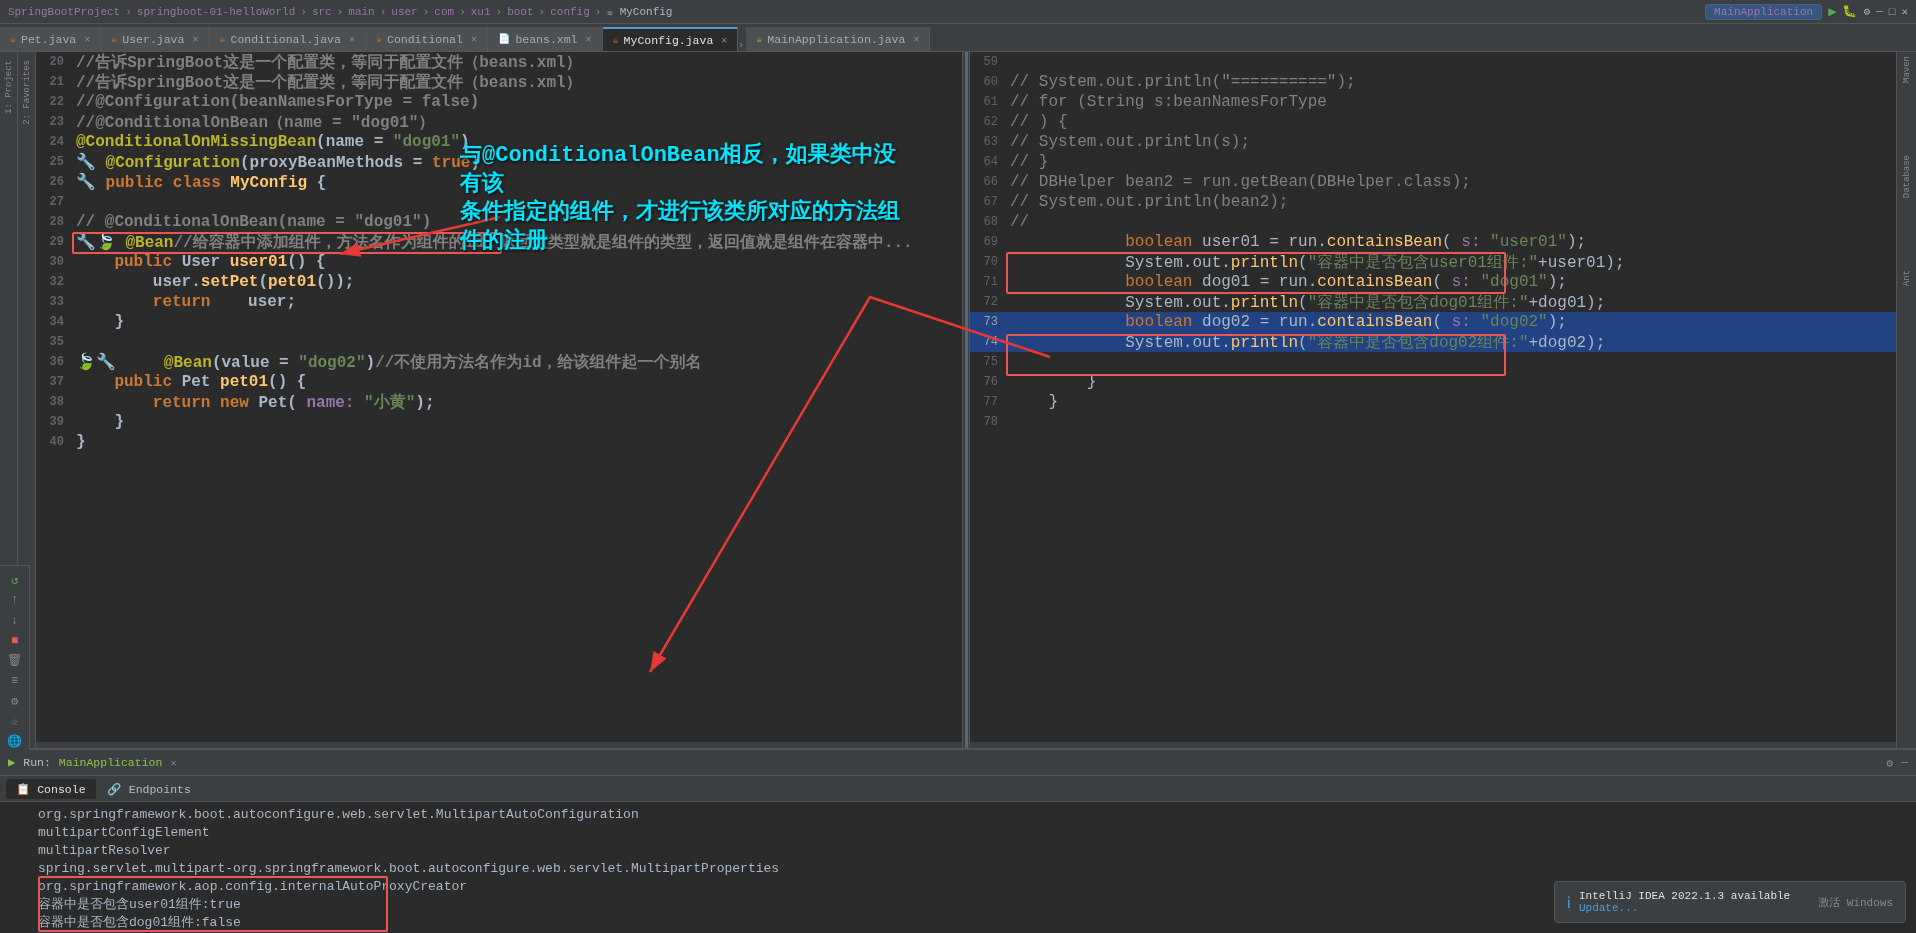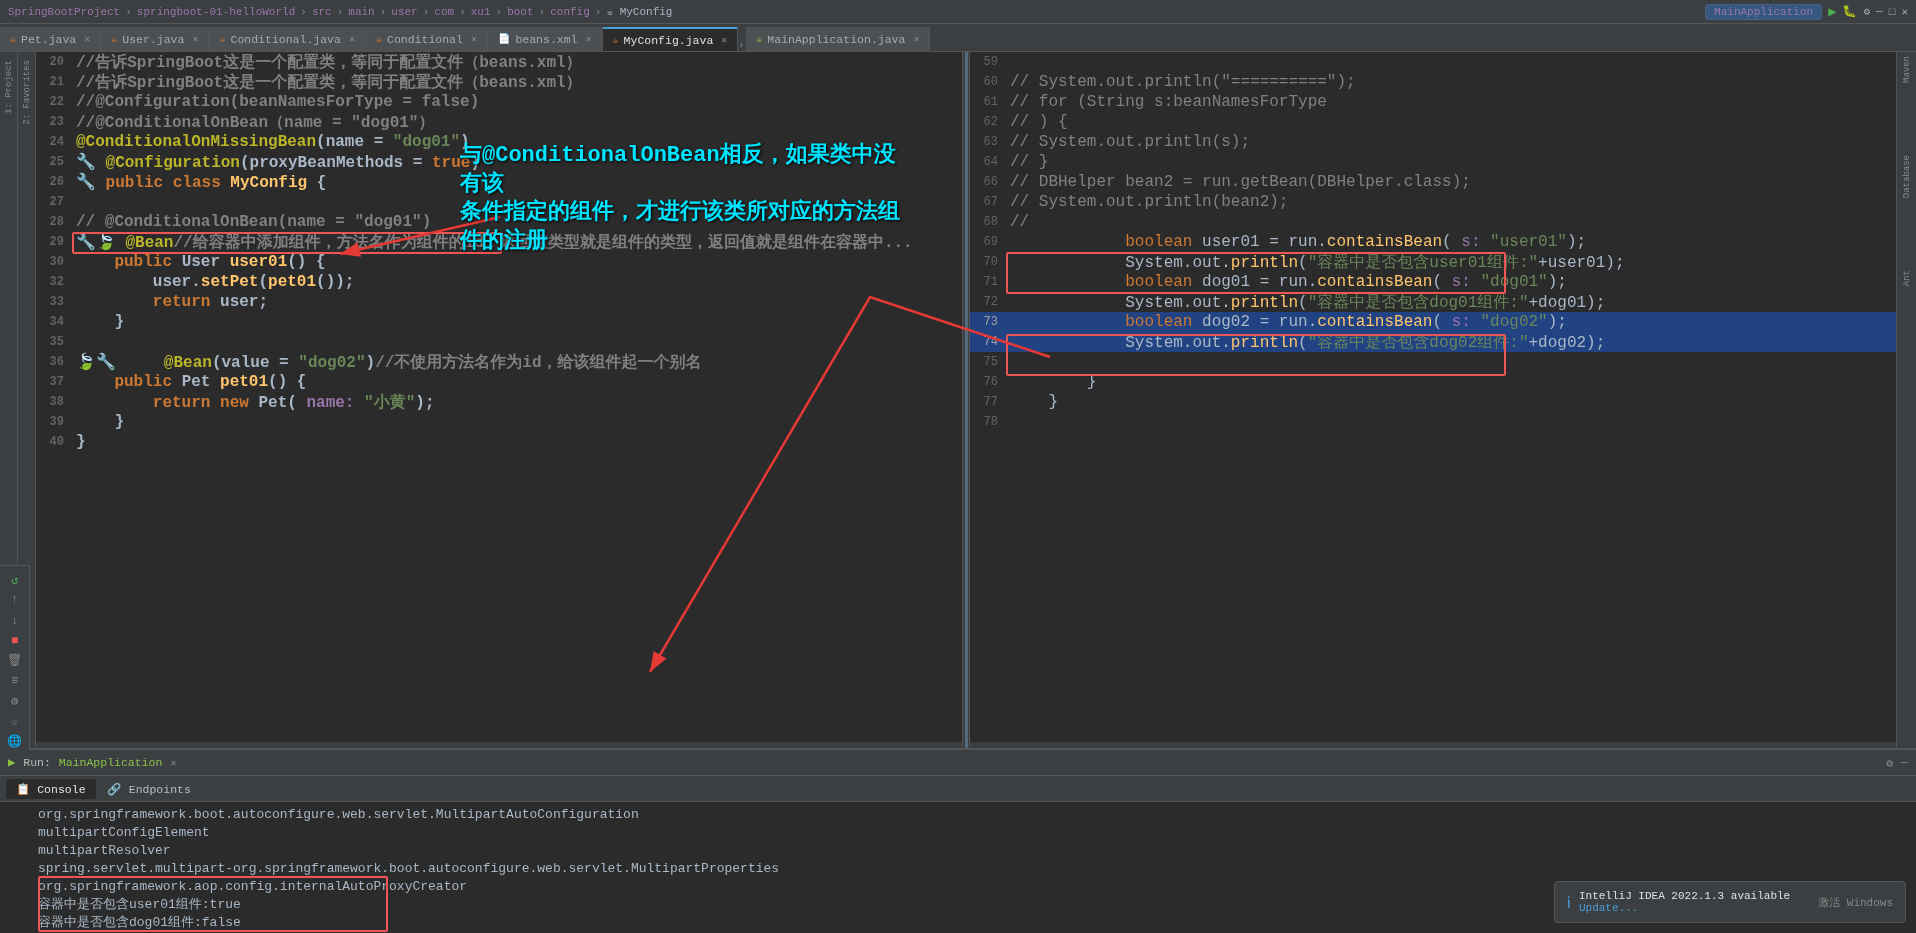--- a/index.html
+++ b/index.html
@@ -383,21 +383,21 @@
           <div class="code-line">
             <span class="line-num">32</span>
             <span class="line-content">
               &nbsp;&nbsp;&nbsp;&nbsp;&nbsp;&nbsp;&nbsp;&nbsp;<span style="color:#a9b7c6;">user.</span><span class="fn">setPet</span><span style="color:#a9b7c6;">(</span><span class="fn">pet01</span><span style="color:#a9b7c6;">());</span>
             </span>
           </div>
 
           <div class="code-line">
             <span class="line-num">33</span>
             <span class="line-content">
-              &nbsp;&nbsp;&nbsp;&nbsp;&nbsp;&nbsp;&nbsp;&nbsp;<span class="kw">return </span><span style="color:#a9b7c6;">user;</span>
+              &nbsp;&nbsp;&nbsp;&nbsp;&nbsp;&nbsp;&nbsp;&nbsp;<span class="kw">return </span><span style="color:#a9b7c6;margin-left:28px;">user;</span>
             </span>
           </div>
 
           <div class="code-line">
             <span class="line-num">34</span>
             <span class="line-content">&nbsp;&nbsp;&nbsp;&nbsp;<span style="color:#a9b7c6;">}</span></span>
           </div>
 
           <div class="code-line">
             <span class="line-num">35</span>

